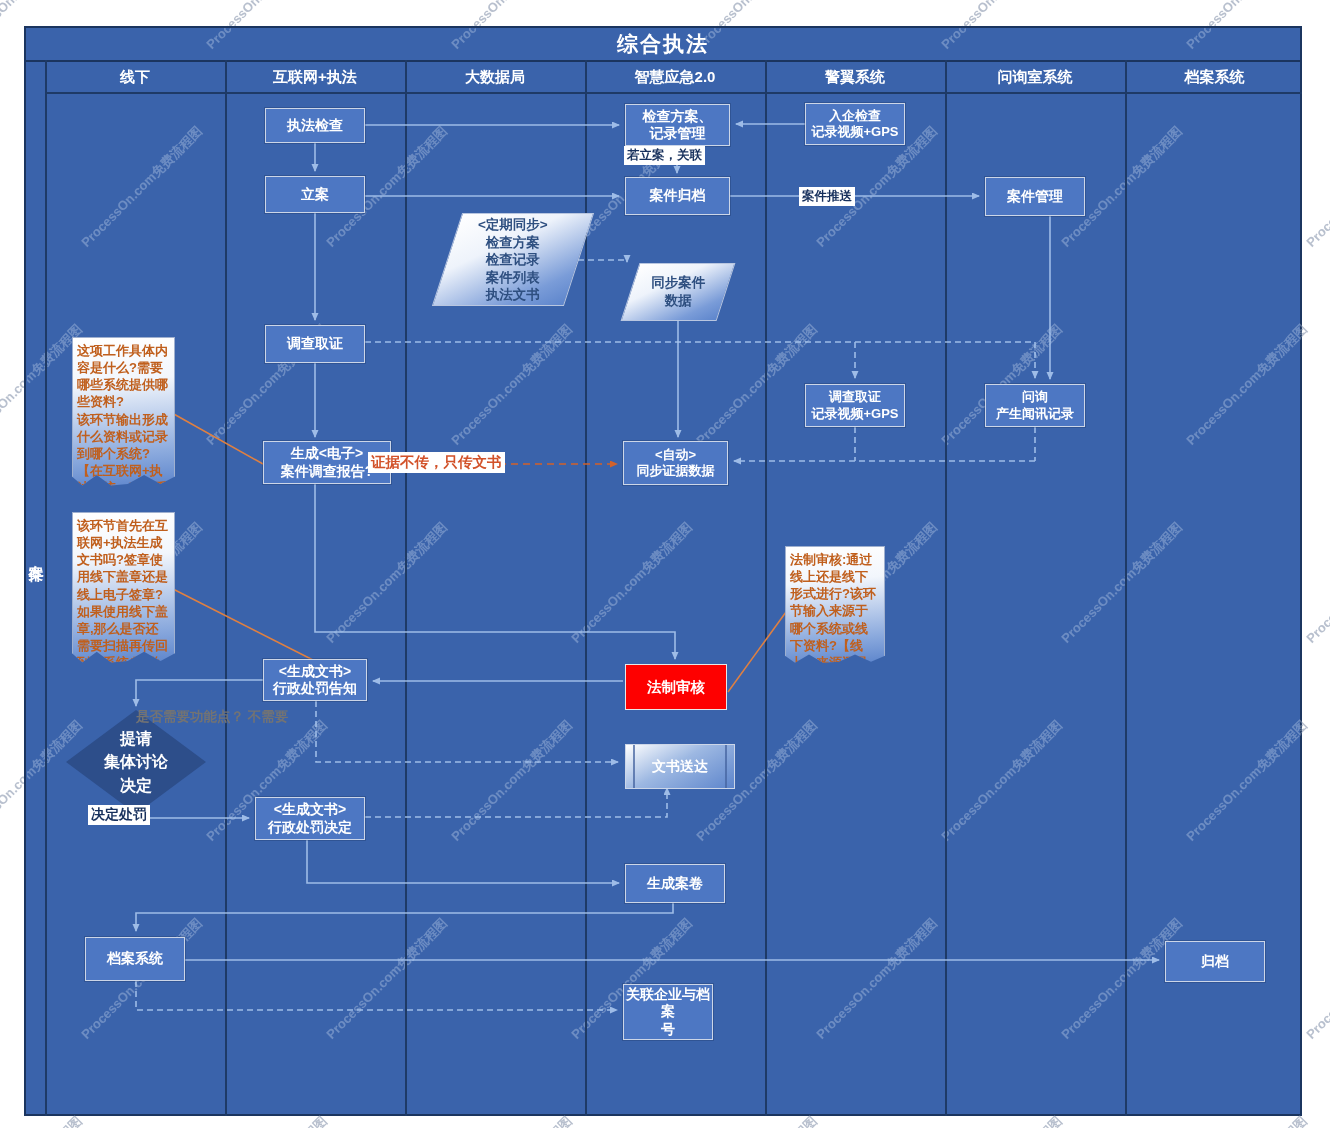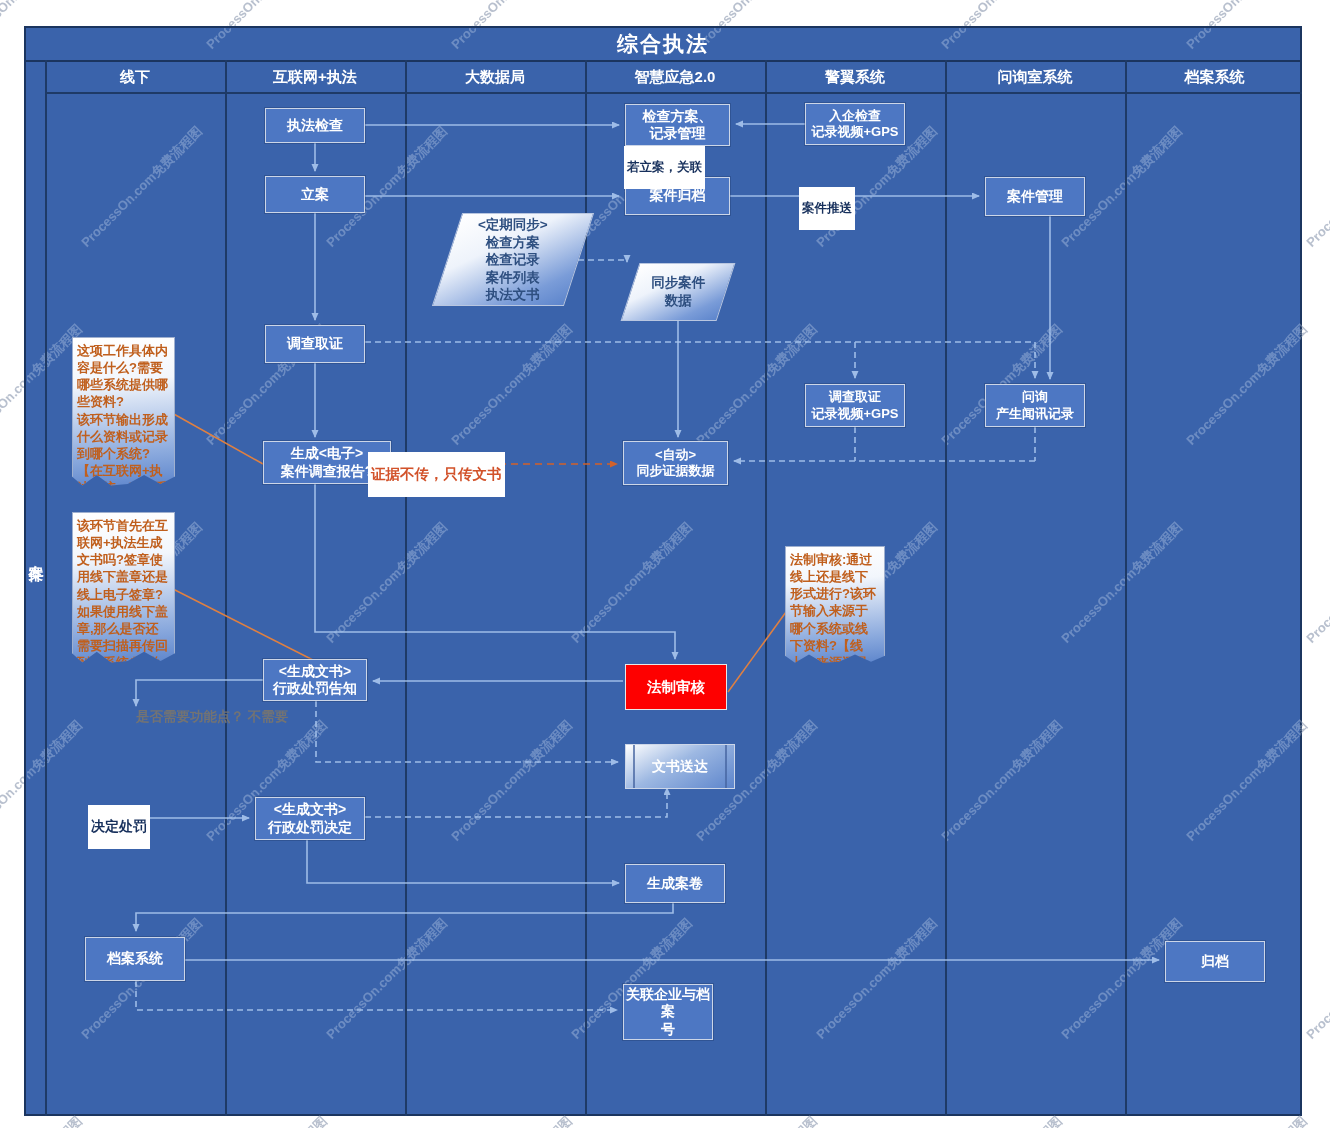--- a/index.html
+++ b/index.html
@@ -37,21 +37,21 @@
   .para>span{display:block;transform:skewX(18deg);}
   .predef{background:linear-gradient(150deg,#ffffff 0%,#9db8e2 45%,#5d85cc 100%);
           border:1px solid #ccd6e8;color:#fff;font-size:14px;font-weight:600;}
   .predef::before,.predef::after{content:"";position:absolute;top:0;bottom:0;width:2px;background:rgba(70,100,160,0.75);}
   .predef::before{left:7px;} .predef::after{right:7px;}
   .diamond{background:#2d4e8a;clip-path:polygon(50% 0,100% 50%,50% 100%,0 50%);
            color:#fff;font-size:16px;font-weight:bold;line-height:1.45;}
 
   
   .chip{position:absolute;background:#fff;color:#17305c;font-size:12.5px;font-weight:bold;
-        padding:13px 3px;z-index:6;white-space:nowrap;}
+        padding:1px 3px;z-index:6;white-space:nowrap;}
   .chip-big{font-size:14px;}
   .chip-orange{color:#d2522a;font-size:14.5px;}
   .red-text{position:absolute;color:#737373;font-size:13.5px;font-weight:bold;z-index:6;white-space:nowrap;}
 
   
   .note{position:absolute;box-sizing:border-box;z-index:6;padding:4px 4px 12px 4px;
         background:linear-gradient(175deg,#ffffff 0%,#f4f8fd 30%,#8fadd f 75%,#5d85cc 100%);
         background:linear-gradient(175deg,#ffffff 0%,#f2f6fc 30%,#8aa9dd 78%,#5d85cc 100%);
         border:1px solid #9fb0cf;color:#c05f1d;font-size:13px;font-weight:bold;line-height:1.32;
         white-space:pre-line;text-align:left;
@@ -232,20 +232,23 @@
   <div class="node box" style="left:265px;top:108px;width:100px;height:35px">执法检查</div>
   <div class="node box" style="left:265px;top:176px;width:100px;height:37px">立案</div>
   <div class="node box" style="left:265px;top:325px;width:100px;height:38px">调查取证</div>
   <div class="node box" style="left:263px;top:441px;width:128px;height:43px">生成&lt;电子&gt;
 案件调查报告?</div>
   <div class="node box" style="left:263px;top:659px;width:104px;height:42px">&lt;生成文书&gt;
 行政处罚告知</div>
   <div class="node box" style="left:255px;top:797px;width:110px;height:43px">&lt;生成文书&gt;
 行政处罚决定</div>
 
+  <div class="node diamond" style="left:66px;top:710px;width:140px;height:104px">提请
+集体讨论
+决定</div>
   <div class="node box" style="left:85px;top:937px;width:100px;height:44px">档案系统</div>
 
   <div class="node grad para" style="left:447px;top:213px;width:132px;height:93px"><span>&lt;定期同步&gt;
 检查方案
 检查记录
 案件列表
 执法文书</span></div>
 
   <div class="node box" style="left:625px;top:104px;width:105px;height:42px">检查方案、
 记录管理</div>

